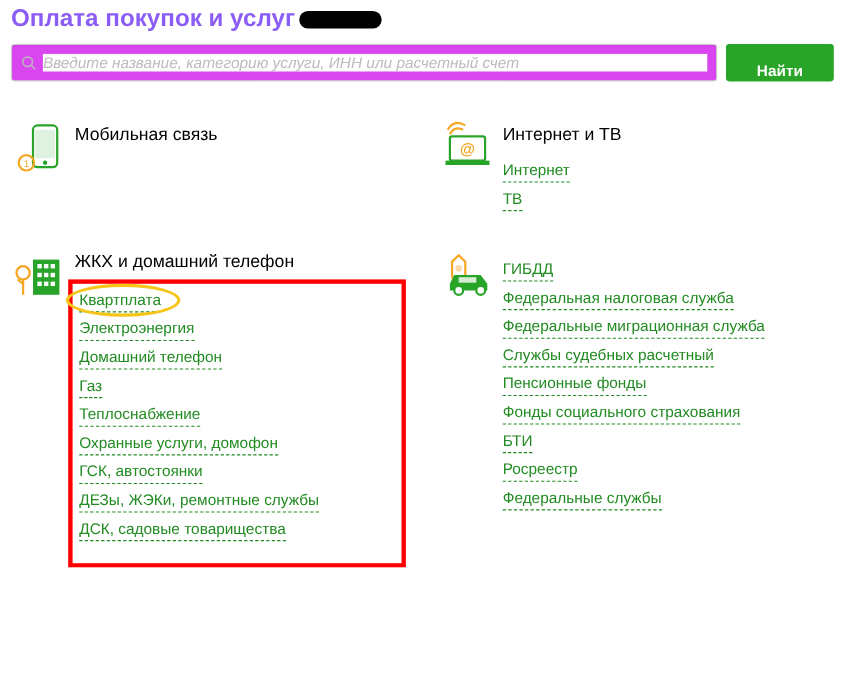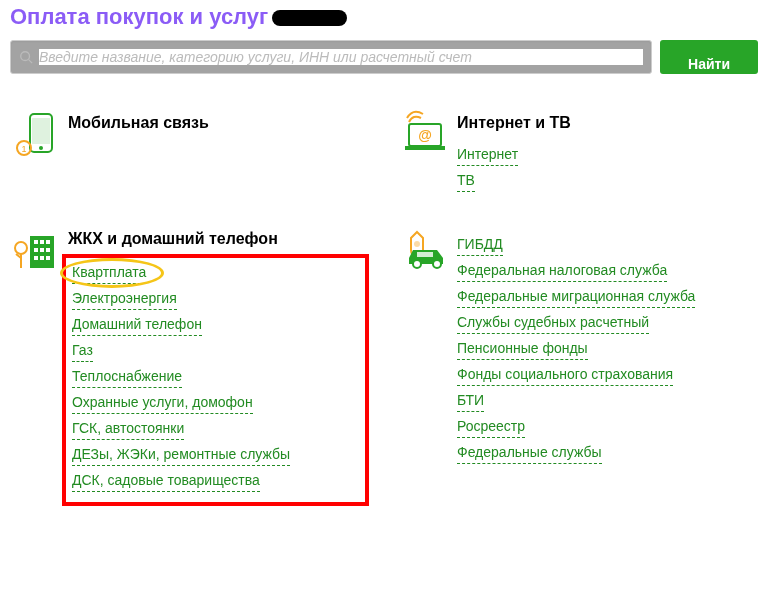--- a/index.html
+++ b/index.html
@@ -29,21 +29,21 @@
       display: flex;
       gap: 8px;
       margin-bottom: 34px;
     }
     .search-input-wrap {
       flex: 1;
       display: flex;
       align-items: center;
       border: 1px solid #ccc;
       border-radius: 3px;
-      background: #a3a3a3;
+      background: #d946ef;
       padding: 16px 8px;
       height: 34px;
       box-shadow: inset 0 1px 2px rgba(0,0,0,0.05);
     }
     .search-icon {
       width: 14px; height: 14px;
       margin-right: 6px;
       flex-shrink: 0;
     }
     .search-input {
@@ -78,21 +78,21 @@
       align-items: flex-start;
     }
     .cat-icon {
       width: 50px;
       flex-shrink: 0;
       margin-right: 8px;
     }
     .cat-body { flex: 1; }
     .cat-title {
       font-size: 16px;
-      font-weight: bold;
+      font-weight: normal;
       color: #000;
       margin-bottom: 6px;
       margin-top: 6px;
     }
     .links {
       display: flex;
       flex-direction: column;
       gap: 4px;
       padding: 6px 0 8px 0;
     }
@@ -102,21 +102,21 @@
       text-decoration: none;
       border-bottom: 1px dashed #228B22;
       width: fit-content;
       line-height: 1.5;
       cursor: pointer;
     }
 
     
     .red-box {
       border: 4px solid #ff0000;
-      padding: 4px 6px 10px 6px;
+      padding: 4px 6px 20px 6px;
       margin-left: -6px;
     }
     
     .circled {
       position: relative;
     }
     .circled::before {
       content: "";
       position: absolute;
       left: -12px;

